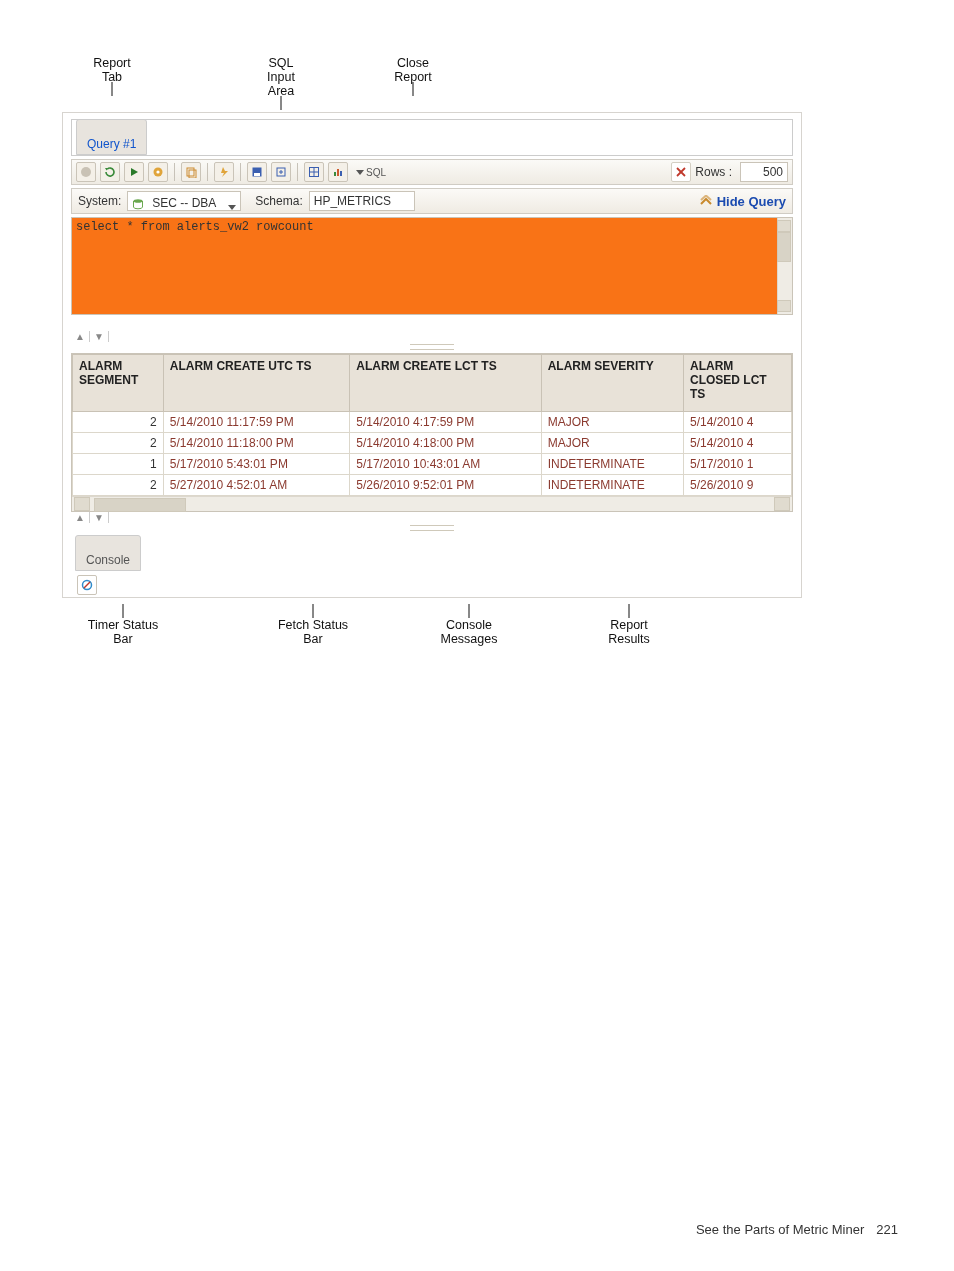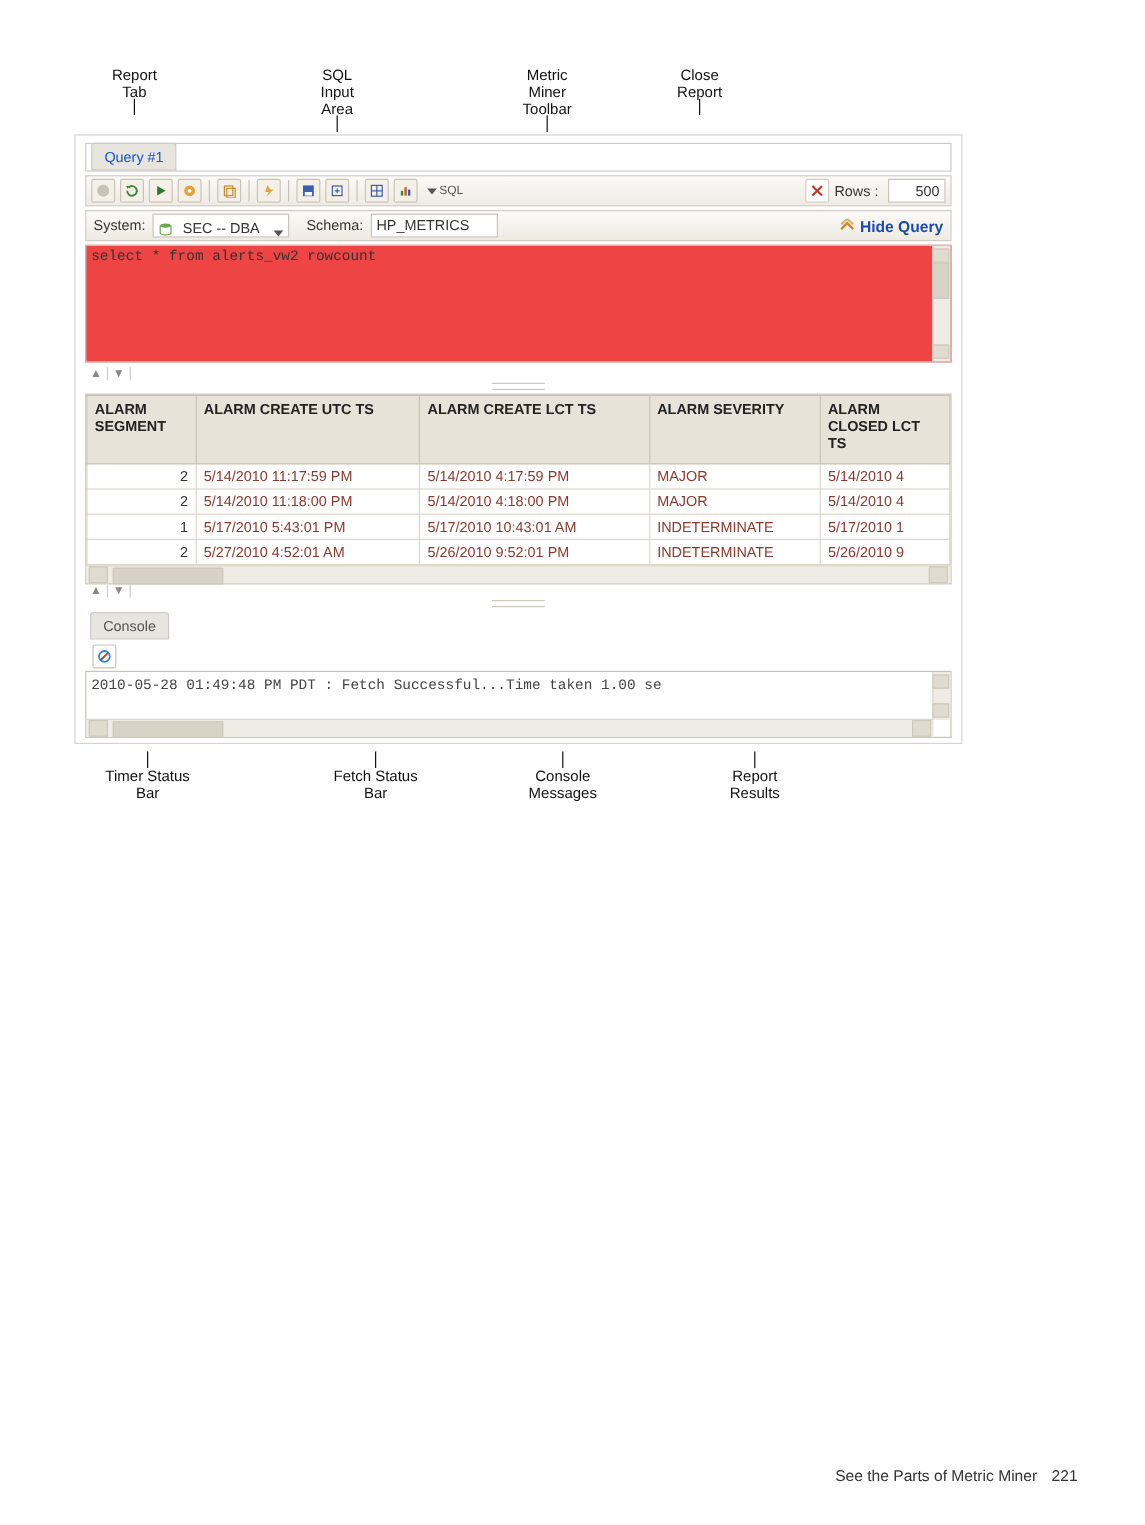--- a/index.html
+++ b/index.html
@@ -47,21 +47,21 @@
     font-size:12px;
     position:relative;
   }
   .tabrow{
     border:1px solid #ccc;
     margin:6px 8px 3px 8px;
     background:#fff;
   }
   .tab{
     display:inline-block;
-    padding:4px 10px 3px 10px;
+    padding:17px 10px 3px 10px;
     border:1px solid #ccc;
     border-top-left-radius:3px;border-top-right-radius:3px;
     margin:-1px 0 0 4px;
     background:var(--tab);
     color:var(--link);
     font-size:12px;
   }
 
   .toolbar{
     margin:0 8px 3px 8px;
@@ -98,22 +98,22 @@
   }
   .combo .txt{color:#333;font-size:12px}
   .caret{width:0;height:0;border-left:4px solid transparent;border-right:4px solid transparent;border-top:5px solid #555;margin-left:4px}
   .field{
     border:1px solid #cac4b8;background:#fff;height:18px;line-height:18px;padding:0 4px;min-width:96px;color:#333;
   }
   .hideq{display:inline-flex;align-items:center;gap:4px;color:var(--blue);font-weight:bold;font-size:13px}
   .chev svg{display:block}
 
   .sqlarea{
-    margin:0 8px 4px 8px;
-    border:1px solid #cac4b8;background:#ef4444;
+    margin:0 8px 16px 8px;
+    border:1px solid #cac4b8;background:#f97316;
     height:92px;
     color:#333;font-family: "Courier New", monospace;font-size:12px;
     padding:2px 4px;position:relative;
   }
   .sb-v{position:absolute;right:0;top:0;bottom:0;width:14px;background:#efece5;border-left:1px solid #ddd8ce;}
   .sb-v .t{position:absolute;right:1px;top:2px;width:12px;height:10px;background:#e0dbcf;border:1px solid #cfc9ba;}
   .sb-v .b{position:absolute;right:1px;bottom:2px;width:12px;height:10px;background:#e0dbcf;border:1px solid #cfc9ba;}
   .sb-v .thumb{position:absolute;right:1px;top:14px;width:12px;height:28px;background:#d8d3c6;border:1px solid #cfc9ba;}
 
   .sizer{height:9px;margin:0 8px 2px 8px;display:flex;align-items:center;justify-content:center}
@@ -178,28 +178,20 @@
         <span style="white-space:pre-line">Report
 Tab</span>
         <svg width="10" height="14">
             <line x1="5" y1="0" x2="5" y2="14" stroke="#111"></line>
           </svg>
       </div>
       <div class="call" style="width:150px;margin-left:46px">
         <span style="white-space:pre-line">SQL
 Input
 Area</span>
-        <svg width="10" height="14">
-            <line x1="5" y1="0" x2="5" y2="14" stroke="#111"></line>
-          </svg>
-      </div>
-      <div class="call" style="width:140px;margin-left:30px">
-        <span style="white-space:pre-line">Metric
-Miner
-Toolbar</span>
         <svg width="10" height="14">
             <line x1="5" y1="0" x2="5" y2="14" stroke="#111"></line>
           </svg>
       </div>
       <div class="call" style="width:86px;margin-left:14px">
         <span style="white-space:pre-line">Close
 Report</span>
         <svg width="10" height="14">
             <line x1="5" y1="0" x2="5" y2="14" stroke="#111"></line>
           </svg>
@@ -402,34 +394,20 @@
       
       <div class="ctab">
         <span class="tab">Console</span>
       </div>
       <span class="cicon">
         <svg width="12" height="12">
             <circle cx="6" cy="6" r="4.5" fill="none" stroke="#2e8bcc" stroke-width="1.5"></circle>
             <line x1="3" y1="9" x2="9" y2="3" stroke="#c0392b" stroke-width="1.5"></line>
           </svg>
       </span>
-      <div class="console">
-        <span>2010-05-28 01:49:48 PM PDT : Fetch Successful...Time taken 1.00 se</span>
-        <div class="sb-v">
-          <div class="t"></div>
-          <div class="b"></div>
-        </div>
-        <div class="sb-h">
-          <div class="l"></div>
-          <div class="track">
-              <div class="th2"></div>
-            </div>
-          <div class="r"></div>
-        </div>
-      </div>
 
       
 
     </div>
 
     <div class="callouts-bottom">
       <div class="call" style="width:110px;margin-left:6px">
         <svg width="10" height="14">
             <line x1="5" y1="0" x2="5" y2="14" stroke="#111"></line>
           </svg>

